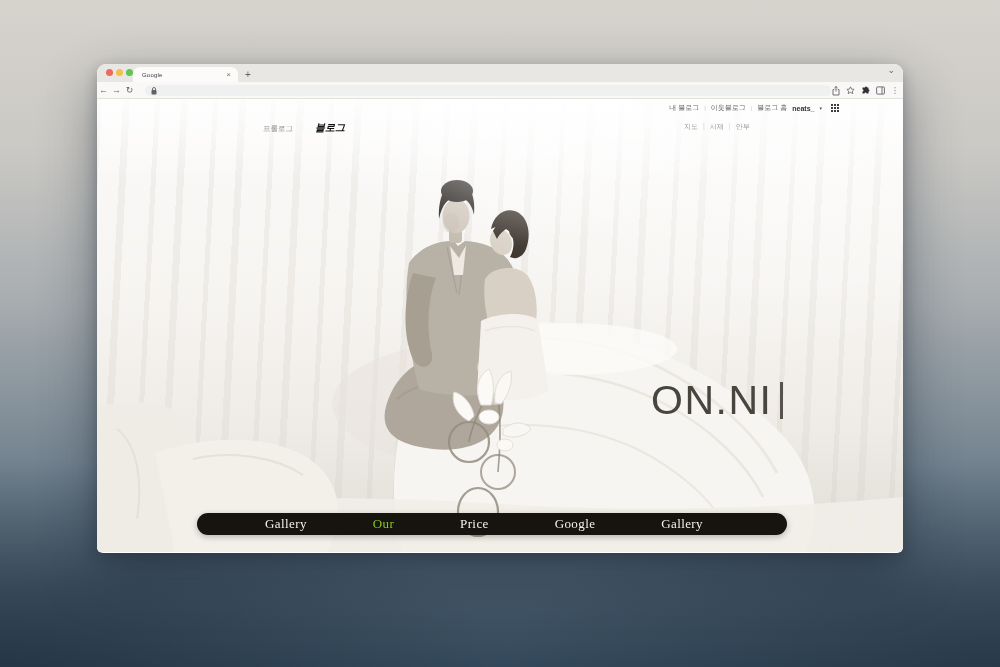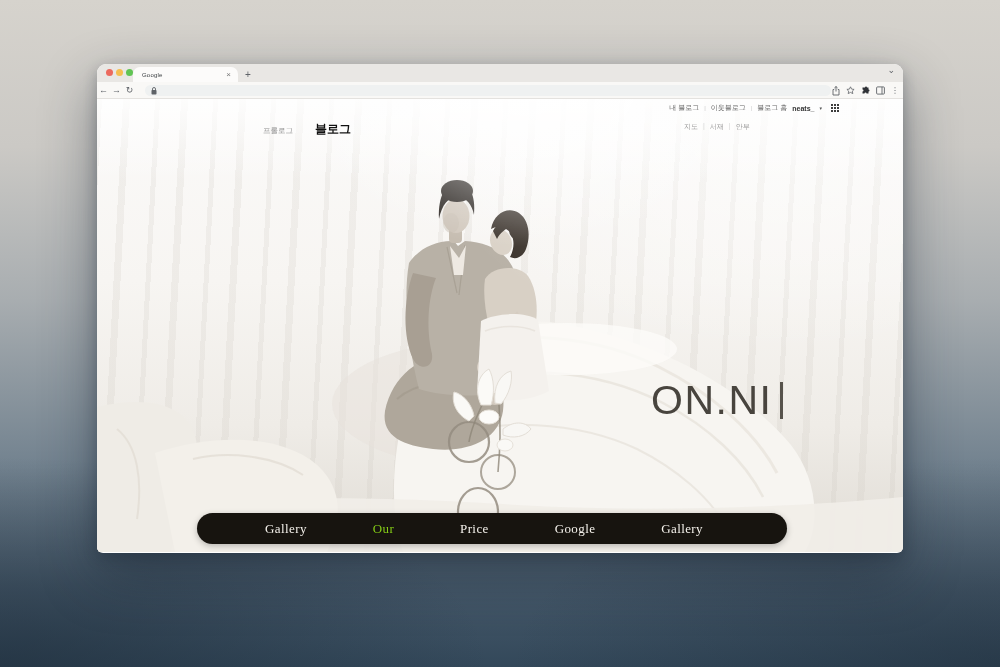--- a/index.html
+++ b/index.html
@@ -73,35 +73,35 @@
   }
   .naver-topbar .sep{ color:#ccc; font-size:6px; }
   .naver-user{ color:#333; font-weight:bold; }
   .naver-caret{ font-size:5px; color:#555; }
   .grid-icon{ display:grid; grid-template-columns:repeat(3,2px); grid-auto-rows:2px; gap:1px; margin-left:4px; }
   .grid-icon i{ background:#3d3d3d; }
 
   
   .blog-nav-left{ position:absolute; top:22px; left:166px; display:flex; gap:22px; align-items:baseline; }
   .blog-prologue{ font-size:7.5px; color:#8f8f8f; }
-  .blog-current{ font-size:12px; color:#111; font-weight:bold; }
+  .blog-current{ font-size:10px; color:#111; font-weight:bold;font-style:italic; }
   .blog-nav-right{ position:absolute; top:23px; left:587px; display:flex; gap:5px; font-size:7px; color:#9a9a9a; }
   .blog-nav-right .sep{ color:#d5d5d5; }
 
   
   .logo-wrap{ position:absolute; left:554px; top:281px; display:flex; align-items:center; }
   .logo-text{
     font-family:Liberation Sans, sans-serif;
     font-size:41px; color:#48443e; letter-spacing:1.5px; line-height:1;
   }
   .logo-cursor{ width:3px; height:37px; background:#57534c; margin-left:8px; }
 
   
   .pillnav{
-    position:absolute; left:100px; top:414px; width:590px; height:31px;
+    position:absolute; left:100px; top:414px; width:590px; height:22px;
     border-radius:16px; display:flex; align-items:center;
     justify-content:space-between; padding:0 84px 0 68px;
     box-shadow:0 2px 6px rgba(0,0,0,.25);
   }
   .pill-item{
     font-family:"Liberation Serif","DejaVu Serif",serif;
     font-size:13px; letter-spacing:.4px; cursor:pointer;
   }
 </style>
 </head>

